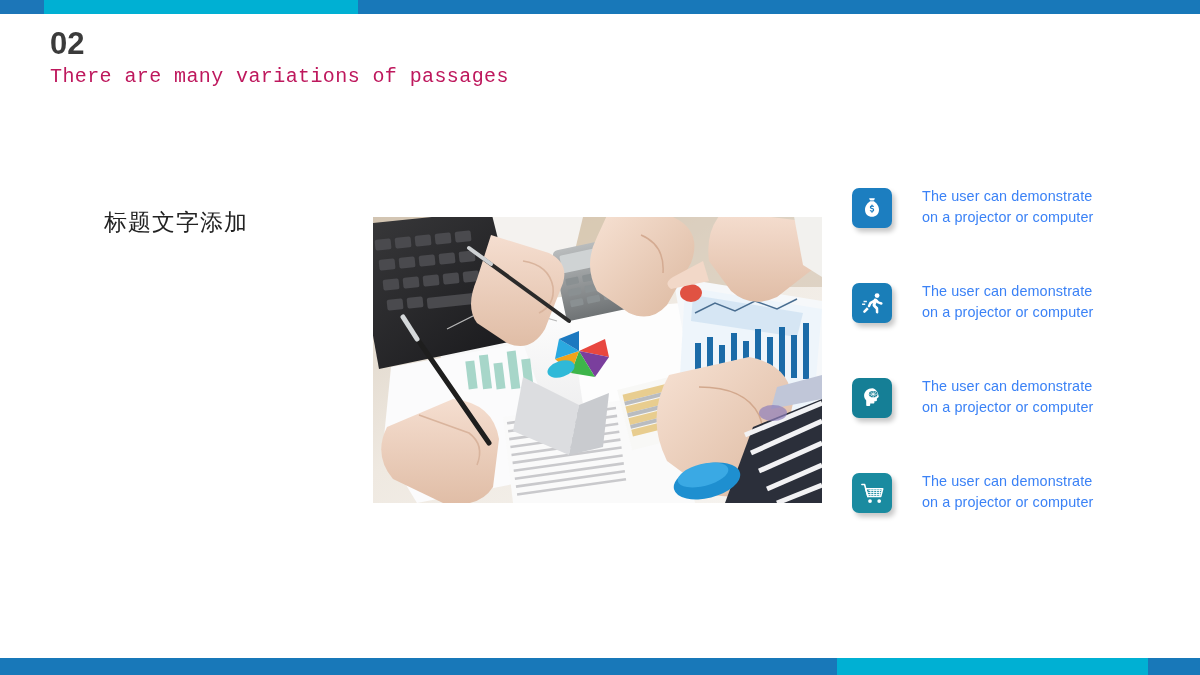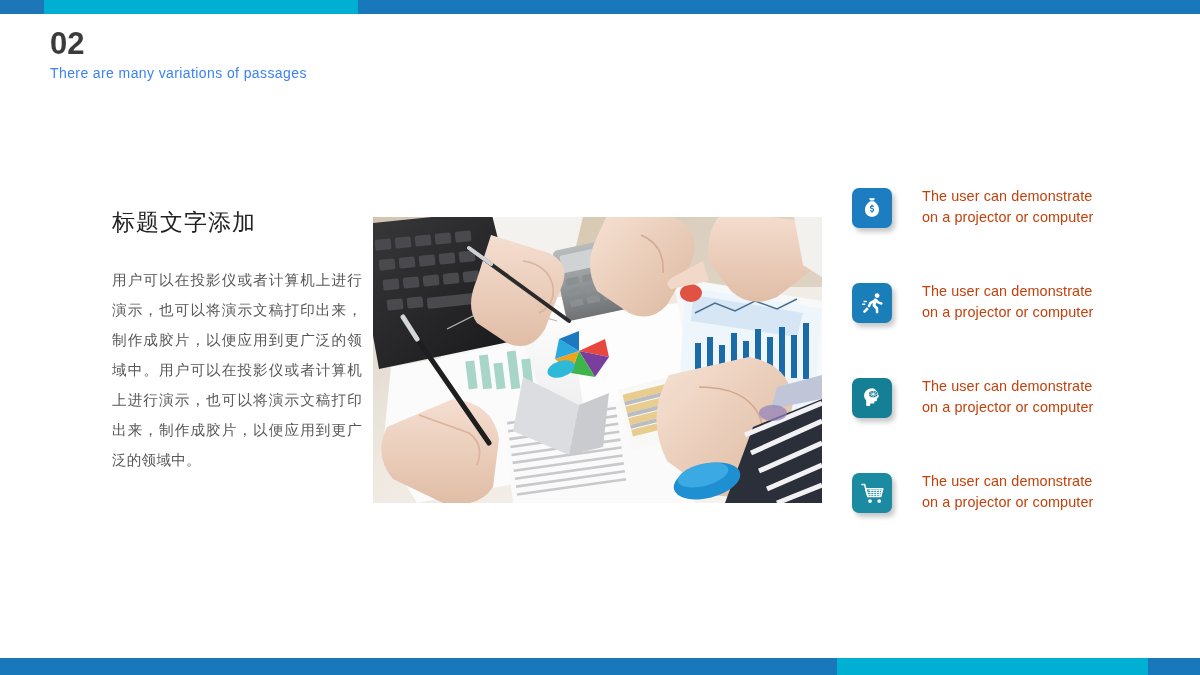--- a/index.html
+++ b/index.html
@@ -58,31 +58,31 @@
   }
   .header-title {
     font-family: "DejaVu Sans", sans-serif;
     font-size: 29px;
     font-weight: bold;
     color: #3b3b3b;
     margin-left: 17px;
     letter-spacing: 1px;
   }
   .header-sub {
-    font-family: Liberation Sans, sans-serif;
-    font-size: 14px;
-    color: #3b82f6;
+    font-family: Liberation Mono, monospace;
+    font-size: 20px;
+    color: #be185d;
     margin-top: 3px;
     letter-spacing: 0.4px;
   }
 
   
   .left-col {
     position: absolute;
-    left: 112px;
+    left: 104px;
     top: 207px;
     width: 250px;
   }
   .left-title {
     font-family: "DejaVu Sans", sans-serif;
     font-size: 23px;
     color: #222222;
     letter-spacing: 1px;
     margin-bottom: 27px;
   }
@@ -132,21 +132,21 @@
     justify-content: center;
   }
   .feat-icon svg { display: block; }
   .feat-text {
     position: absolute;
     left: 70px;
     top: -2px;
     font-family: "Liberation Sans", sans-serif;
     font-size: 14.4px;
     line-height: 21px;
-    color: #c2410c;
+    color: #3b82f6;
     letter-spacing: 0.1px;
     white-space: pre-line;
   }
 </style>
 </head>
 <body>
 
 <div class="topbar">
   <div class="seg-a"></div>
   <div class="seg-b"></div>
@@ -155,21 +155,20 @@
 
 <div class="header">
   <div class="header-row">
     <span class="header-num">02</span>
   </div>
   <div class="header-sub">There are many variations of passages</div>
 </div>
 
 <div class="left-col">
   <div class="left-title">标题文字添加</div>
-  <div class="left-body">用户可以在投影仪或者计算机上进行演示，也可以将演示文稿打印出来，制作成胶片，以便应用到更广泛的领域中。用户可以在投影仪或者计算机上进行演示，也可以将演示文稿打印出来，制作成胶片，以便应用到更广泛的领域中。</div>
 </div>
 
 <div class="photo">
   <svg width="449" height="286" viewBox="0 0 449 286" xmlns="http://www.w3.org/2000/svg" aria-hidden="true">
     <defs>
       <linearGradient id="deskg" x1="0" y1="0" x2="1" y2="1">
         <stop offset="0%" stop-color="#d8cdbe"></stop>
         <stop offset="45%" stop-color="#efe9e1"></stop>
         <stop offset="100%" stop-color="#f7f5f2"></stop>
       </linearGradient>

